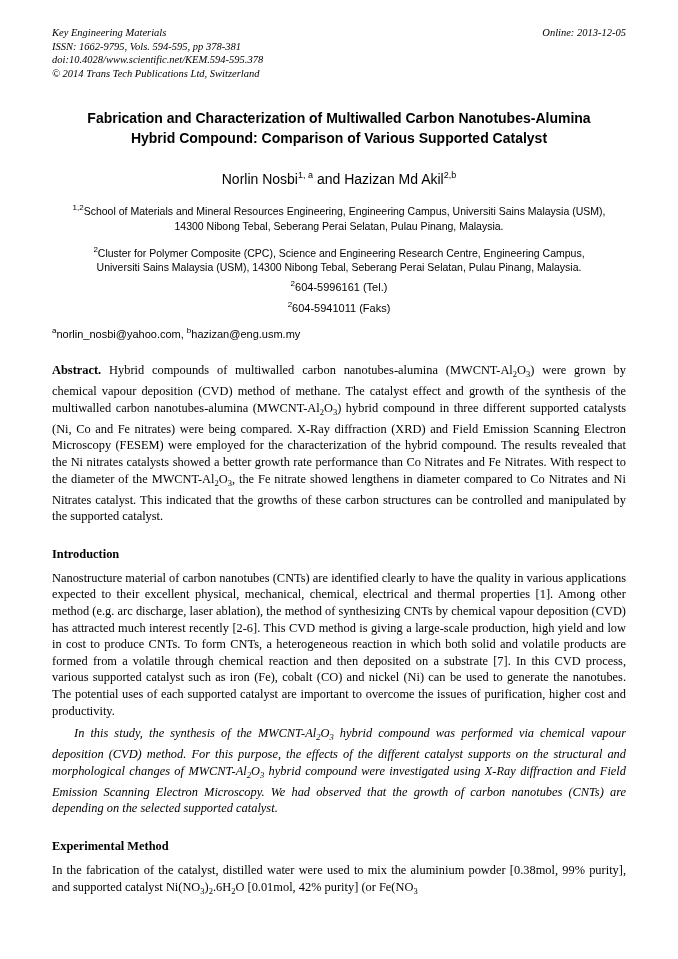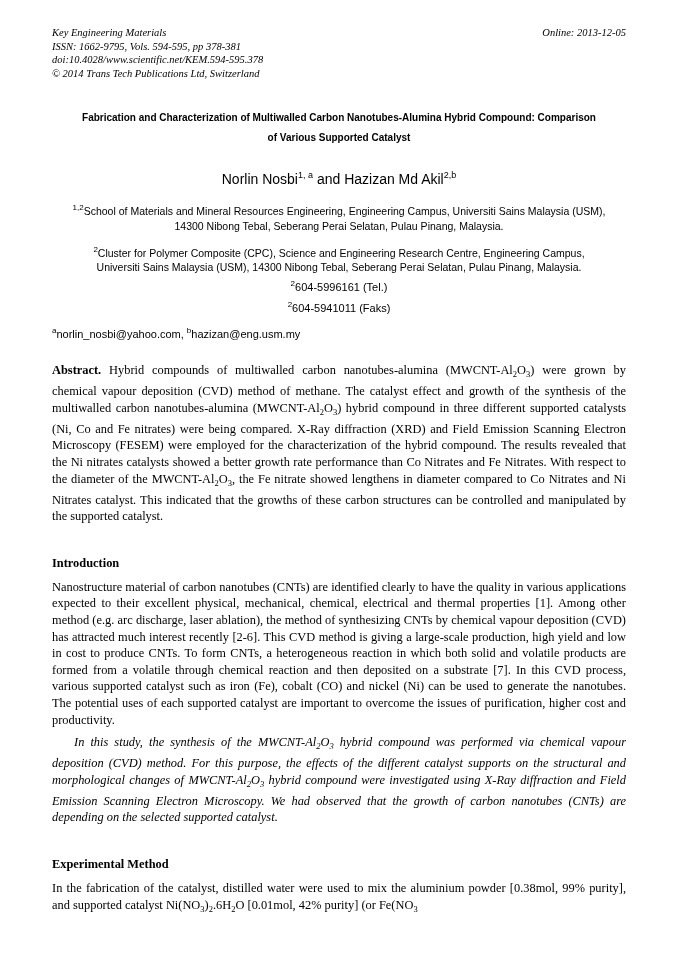--- a/index.html
+++ b/index.html
@@ -37,21 +37,21 @@
   .header-right {
     font-style: italic;
     font-size: 10.5px;
     white-space: nowrap;
   }
   .title {
     margin-top: 28px;
     text-align: center;
     font-family: "Liberation Sans", sans-serif;
     font-weight: bold;
-    font-size: 10px;
+    font-size: 14px;
     line-height: 20px;
     padding: 0 26px;
   }
   .authors {
     margin-top: 22px;
     text-align: center;
     font-family: "Liberation Sans", sans-serif;
     font-size: 14px;
   }
   .authors sup {
@@ -107,21 +107,21 @@
   .abstract {
     margin-top: 22px;
     font-size: 12.4px;
     line-height: 16.6px;
     text-align: justify;
   }
   .abstract b {
     font-weight: bold;
   }
   .section-head {
-    margin-top: 31px;
+    margin-top: 22px;
     font-weight: bold;
     font-size: 12.4px;
   }
   p.body {
     margin: 8px 0 0 0;
     font-size: 12.4px;
     line-height: 16.6px;
     text-align: justify;
   }
   p.body.indent {

